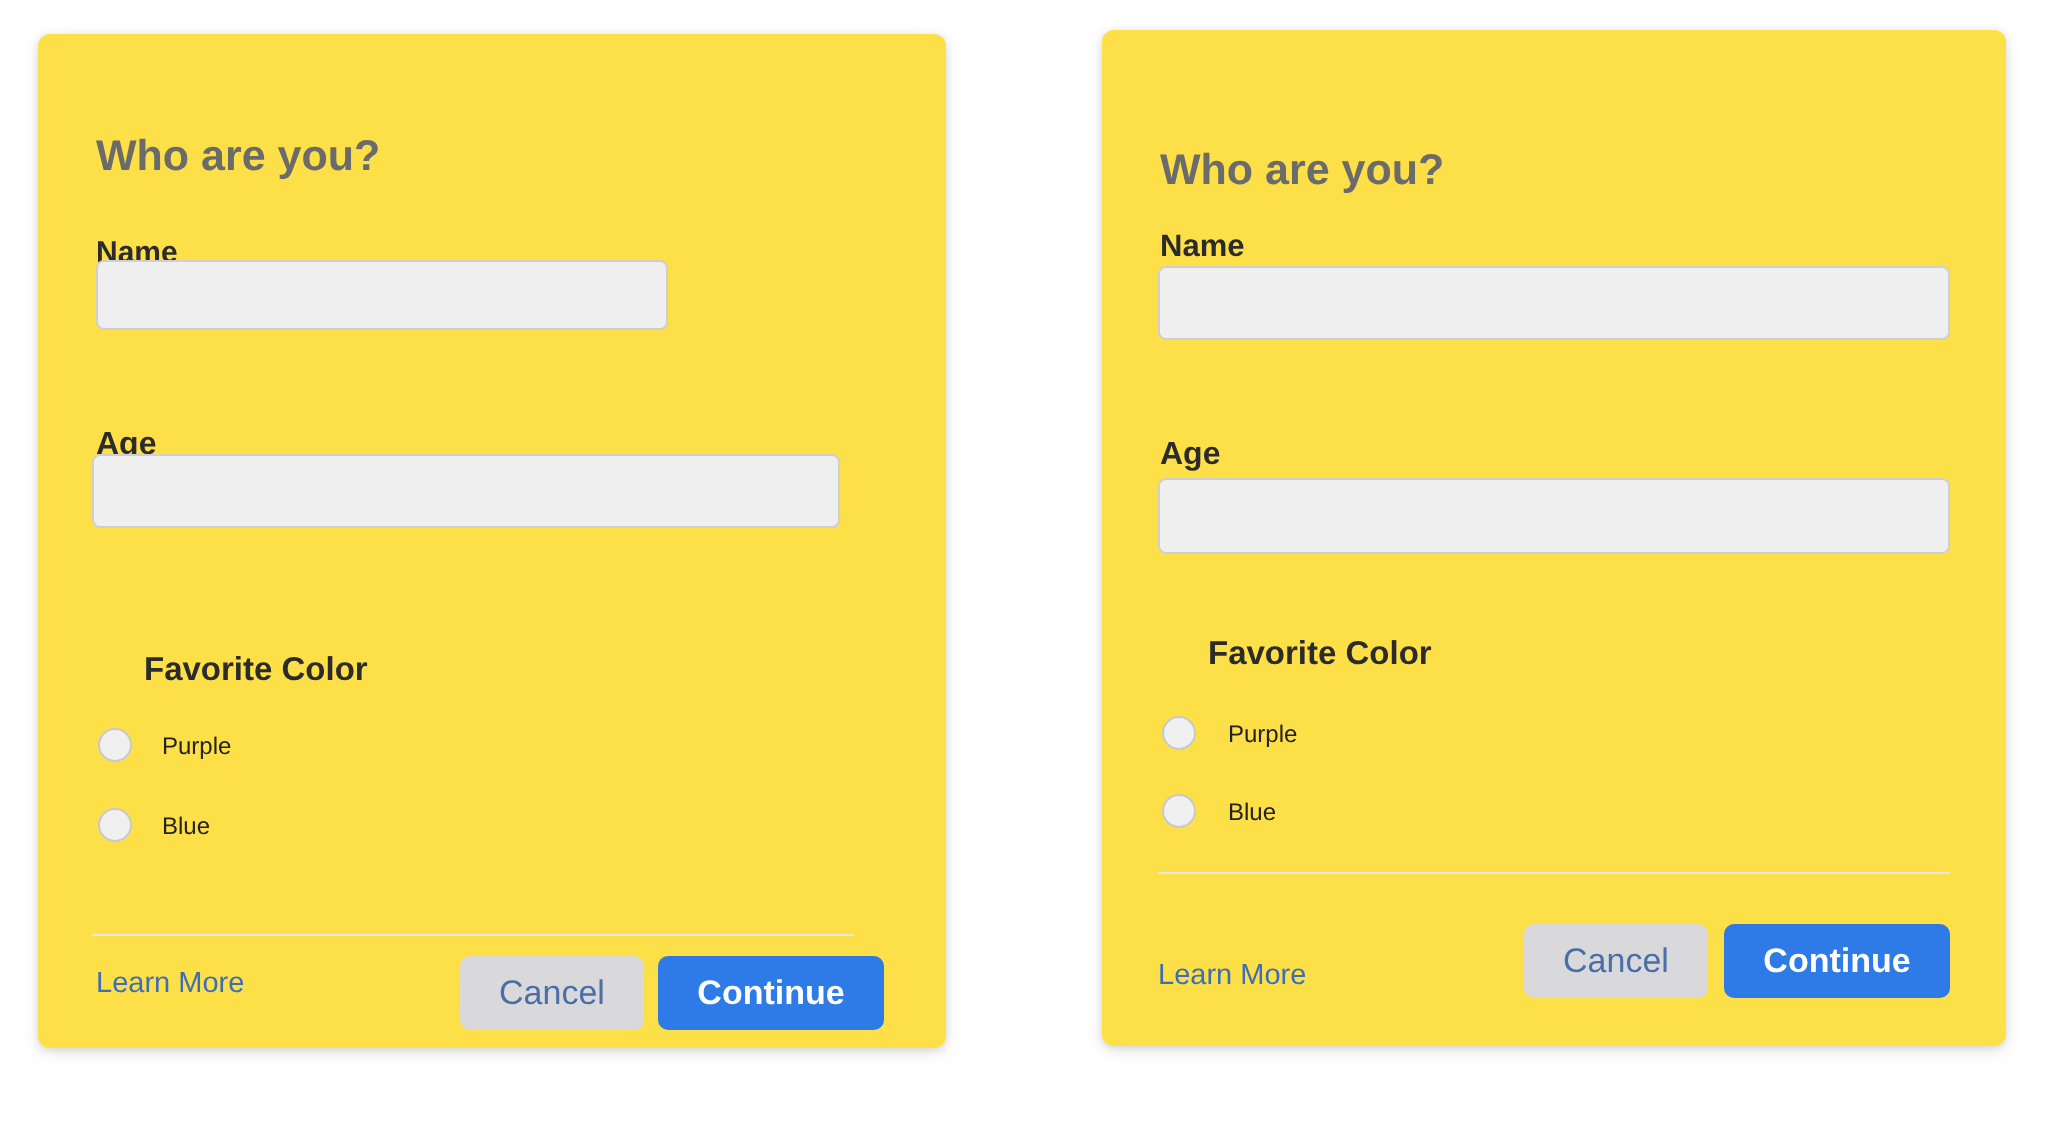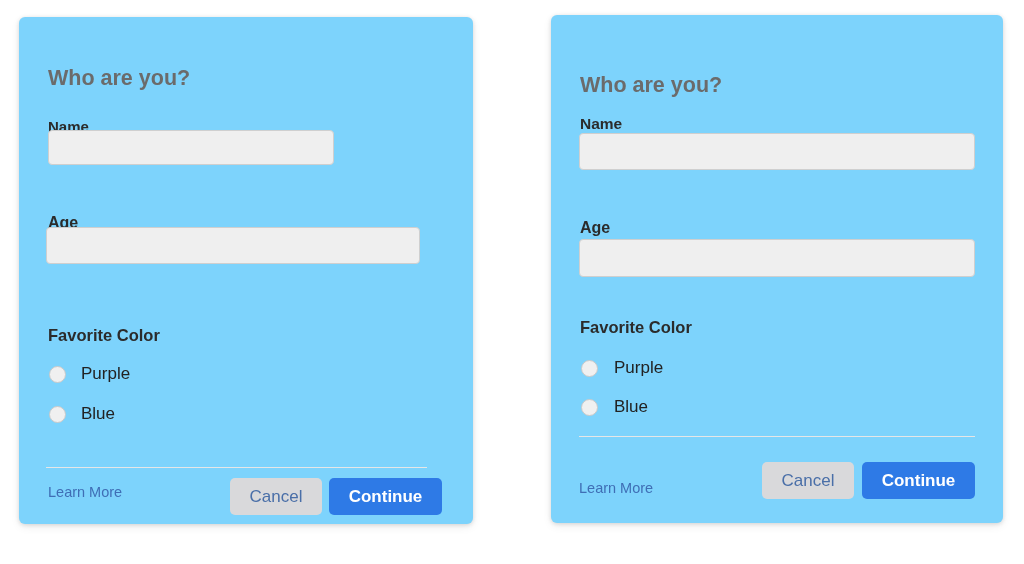--- a/index.html
+++ b/index.html
@@ -11,21 +11,21 @@
     width: 1024px;
     height: 564px;
     position: relative;
     font-family: "Liberation Sans", sans-serif;
     overflow: hidden;
   }
 
   
   .card {
     position: absolute;
-    background: #7dd3fc;
+    background: #fde047;
     border-radius: 6px;
     box-shadow: 0 1px 4px rgba(0,0,0,0.13), 0 3px 10px rgba(0,0,0,0.07);
     box-sizing: border-box;
     overflow: hidden;
   }
   #card-left  { left: 19px;  top: 17px; width: 454px; height: 507px; }
   #card-right { left: 551px; top: 15px; width: 452px; height: 508px; }
 
   
   .card-title {
@@ -59,41 +59,42 @@
     outline: none;
   }
   .text-input::placeholder { color: #9a9a9a; }
 
   
   .group-label {
     position: absolute;
     font-weight: bold;
     color: #2b2b2b;
     white-space: nowrap;
+    margin-left: 24px;
   }
 
   
   .radio-row {
     position: absolute;
     display: flex;
     align-items: center;
     white-space: nowrap;
   }
   .radio-dot {
     width: 17px;
     height: 17px;
     border-radius: 50%;
     background: #f0f0f0;
     border: 1px solid #c9c9c9;
     box-sizing: border-box;
     flex: none;
   }
   .radio-text {
     color: #222222;
-    font-size: 17px;
+    font-size: 12px;
   }
 
   
   .divider {
     position: absolute;
     height: 1px;
     background: #e6e6e6;
   }
 
   

